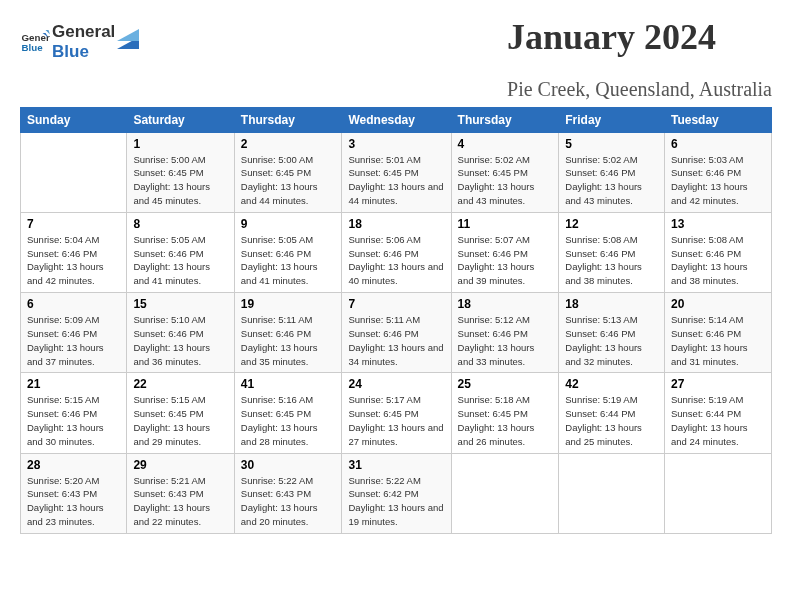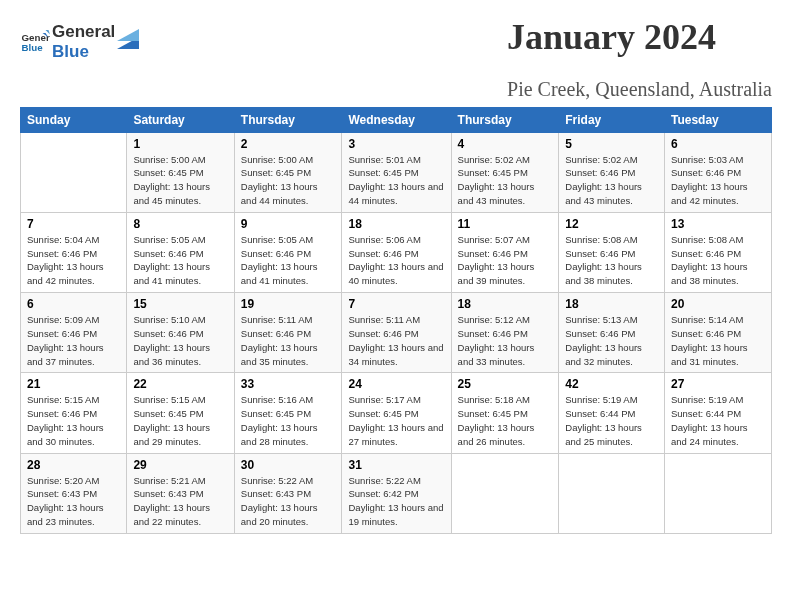--- a/index.html
+++ b/index.html
@@ -220,21 +220,21 @@
         <tr>
           <td>
           <span class="day-number">21</span>
           <span class="day-info">Sunrise: 5:15 AM<br>Sunset: 6:46 PM<br>Daylight: 13 hours and 30 minutes.</span>
         </td>
           <td>
           <span class="day-number">22</span>
           <span class="day-info">Sunrise: 5:15 AM<br>Sunset: 6:45 PM<br>Daylight: 13 hours and 29 minutes.</span>
         </td>
           <td>
-          <span class="day-number">33</span>
+          <span class="day-number">41</span>
           <span class="day-info">Sunrise: 5:16 AM<br>Sunset: 6:45 PM<br>Daylight: 13 hours and 28 minutes.</span>
         </td>
           <td>
           <span class="day-number">24</span>
           <span class="day-info">Sunrise: 5:17 AM<br>Sunset: 6:45 PM<br>Daylight: 13 hours and 27 minutes.</span>
         </td>
           <td>
           <span class="day-number">25</span>
           <span class="day-info">Sunrise: 5:18 AM<br>Sunset: 6:45 PM<br>Daylight: 13 hours and 26 minutes.</span>
         </td>

